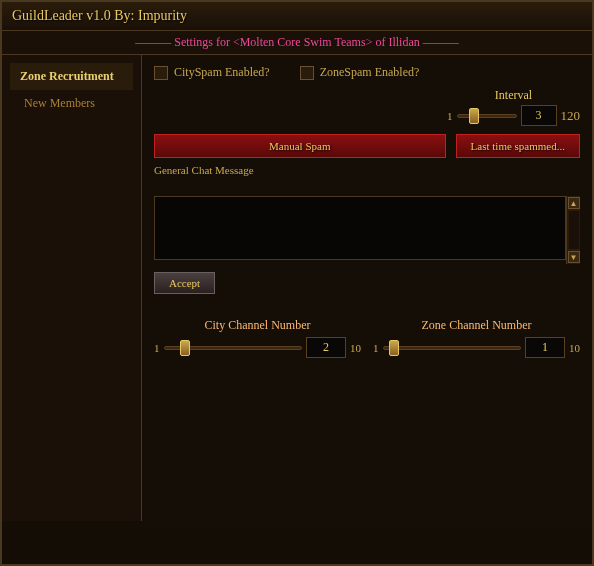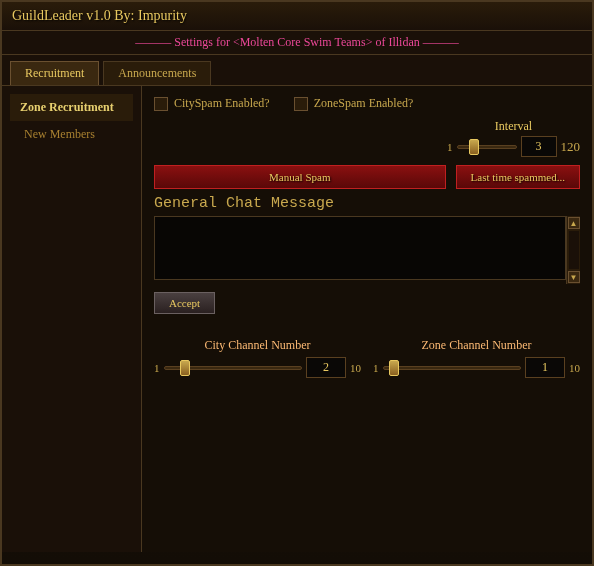--- a/index.html
+++ b/index.html
@@ -109,21 +109,21 @@
     .main-panel {
       flex: 1;
       padding: 10px 12px;
       background: #150e06;
       position: relative;
     }
 
     .row {
       display: flex;
       align-items: center;
-      gap: 24px;
+      gap: 30px;
       margin-bottom: 8px;
     }
 
     .checkbox-label {
       display: flex;
       align-items: center;
       gap: 6px;
       font-size: 12px;
       color: #c8a84e;
       cursor: pointer;
@@ -192,24 +192,23 @@
       background: linear-gradient(180deg, #4a4040 0%, #2a2020 100%);
       border: 1px solid #6a6060;
       color: #e8c860;
       font-size: 11px;
       padding: 4px 14px;
       cursor: pointer;
       font-family: 'Times New Roman', serif;
     }
 
     .section-label {
-      font-size: 15px;
-      color: #c8a84e;
-      margin-bottom: 4px;
-      font-family: Liberation Mono, monospace;
+      font-size: 11px;
+      color: #c8a84e;
+      margin-bottom: 20px;
     }
 
     .textarea-wrapper {
       position: relative;
       margin-bottom: 8px;
     }
 
     .chat-textarea {
       width: 100%;
       height: 64px;
@@ -305,28 +304,20 @@
 <div class="main-window">
 
   <div class="title-bar">
     <span class="title-text">GuildLeader v1.0 By: Impurity</span>
   </div>
 
   <div class="subtitle-bar">
     <span>Settings for &lt;Molten Core Swim Teams&gt; of Illidan</span>
   </div>
 
-  <div class="tabs-row">
-    <div class="tab active">
-      <span>Recruitment</span>
-    </div>
-    <div class="tab">
-      <span>Announcements</span>
-    </div>
-  </div>
 
   <div class="content-area">
 
     <div class="sidebar">
       <div class="sidebar-item active">
         <span>Zone Recruitment</span>
       </div>
       <div class="sidebar-item sub">
         <span>New Members</span>
       </div>

